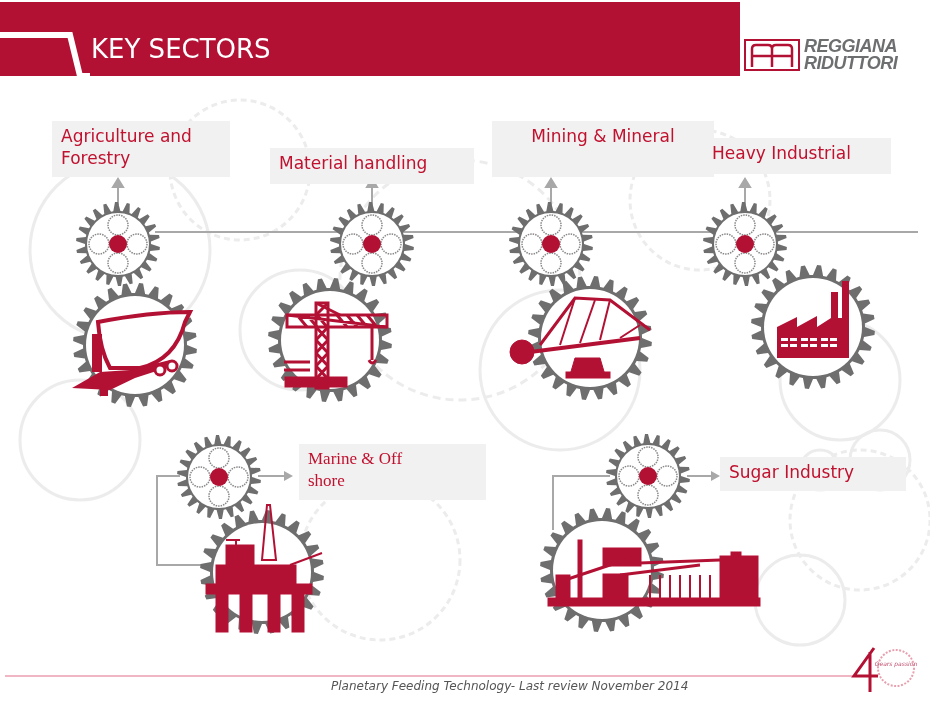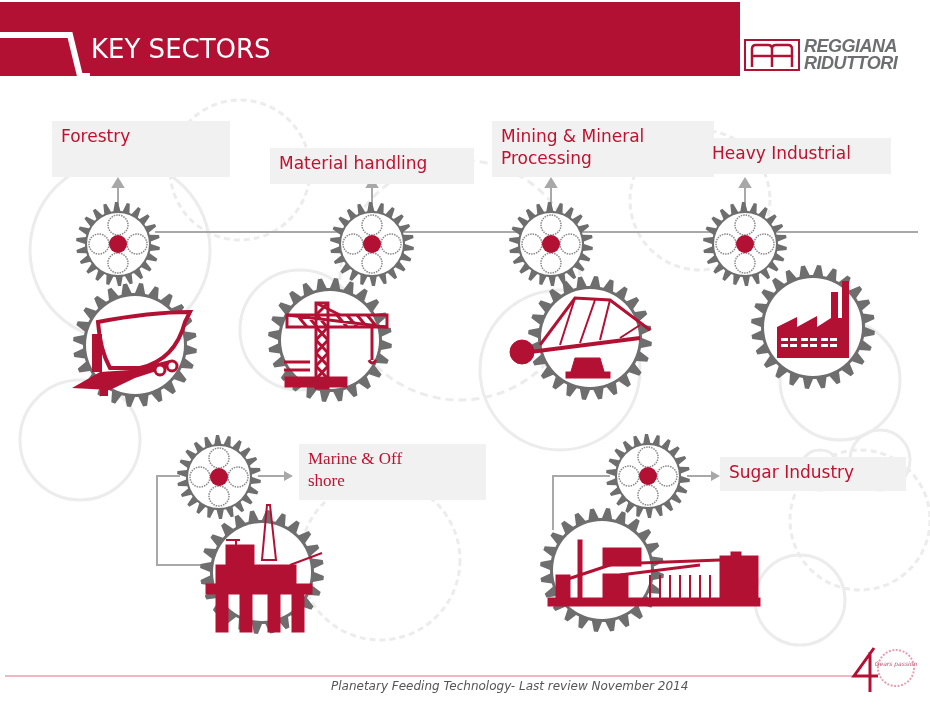--- a/index.html
+++ b/index.html
@@ -218,28 +218,28 @@
     <rect x="731" y="552" width="10" height="5"></rect>
     <rect x="578" y="540" width="4" height="58"></rect>
     <path d="M565 580 L640 555 M640 563 L720 560 M620 575 L700 565" fill="none" stroke-width="3"></path>
     <g fill="none" stroke-width="2">
       <path d="M650 575 L650 598 M660 575 L660 598 M670 575 L670 598 M680 575 L680 598 M690 575 L690 598 M700 575 L700 598 M710 575 L710 598"></path>
     </g>
   </g>
 </svg>
 
 <div class="label-box" style="left:52px;top:121px;width:178px;height:56px;">
+  <div>Agriculture and</div>
   <div>Forestry</div>
 </div>
 <div class="label-box" style="left:270px;top:148px;width:204px;height:36px;">
   <div>Material handling</div>
 </div>
-<div class="label-box" style="left:492px;top:121px;width:222px;height:56px;">
+<div class="label-box" style="left:492px;top:121px;width:222px;height:56px;text-align:center;">
   <div>Mining &amp; Mineral</div>
-  <div>Processing</div>
 </div>
 <div class="label-box" style="left:703px;top:138px;width:188px;height:36px;">
   <div>Heavy Industrial</div>
 </div>
 <div class="label-box" style="left:299px;top:444px;width:187px;height:56px;font-family:Liberation Serif, serif;">
   <div>Marine &amp; Off</div>
   <div>shore</div>
 </div>
 <div class="label-box" style="left:720px;top:457px;width:186px;height:34px;">
   <div>Sugar Industry</div>

